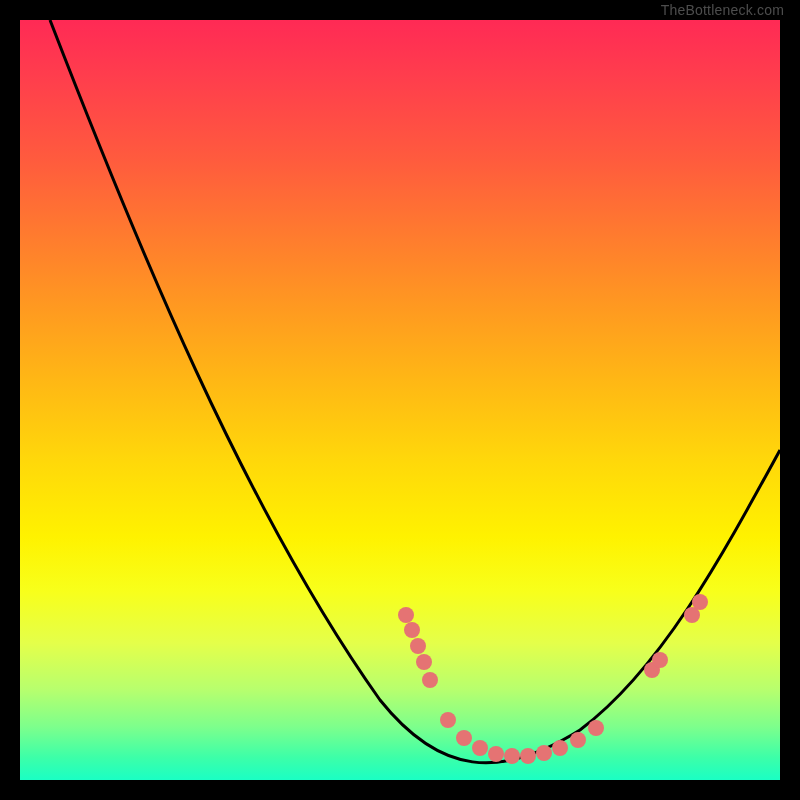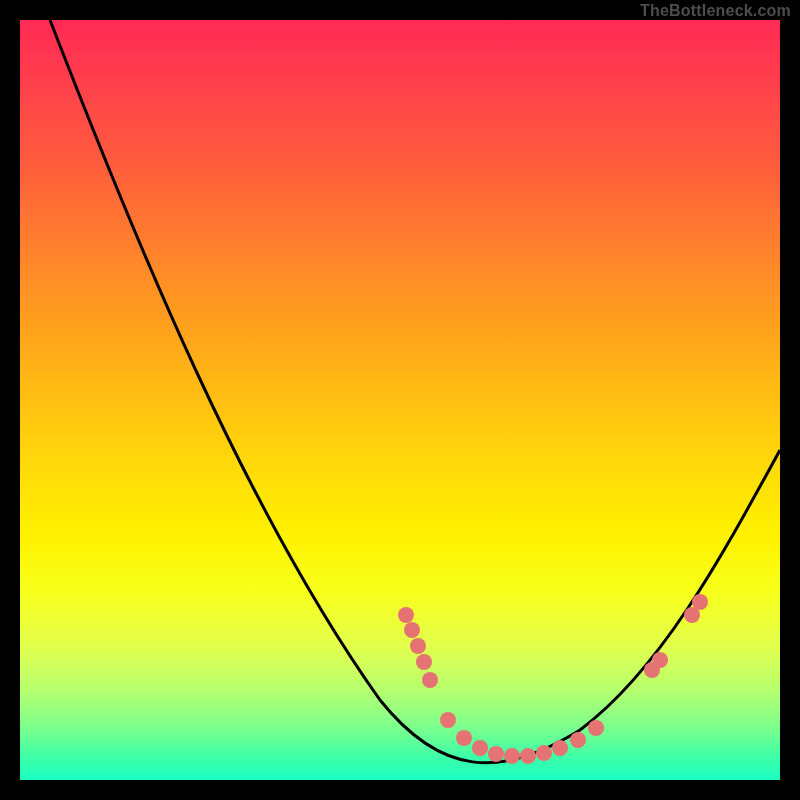--- a/index.html
+++ b/index.html
@@ -43,24 +43,24 @@
   .plot-area svg {
     position: absolute;
     left: 0;
     top: 0;
     width: 760px;
     height: 760px;
   }
   .watermark {
     position: absolute;
     top: 2px;
-    right: 9px;
+    right: 16px;
     color: #4d4d4d;
-    font-size: 16px;
-    font-weight: 700;
+    font-size: 14px;
+    font-weight: 400;
     letter-spacing: 0.2px;
     user-select: none;
   }
 </style>
 </head>
 <body>
 
 <div class="stage">
 
   <div class="watermark">TheBottleneck.com</div>

